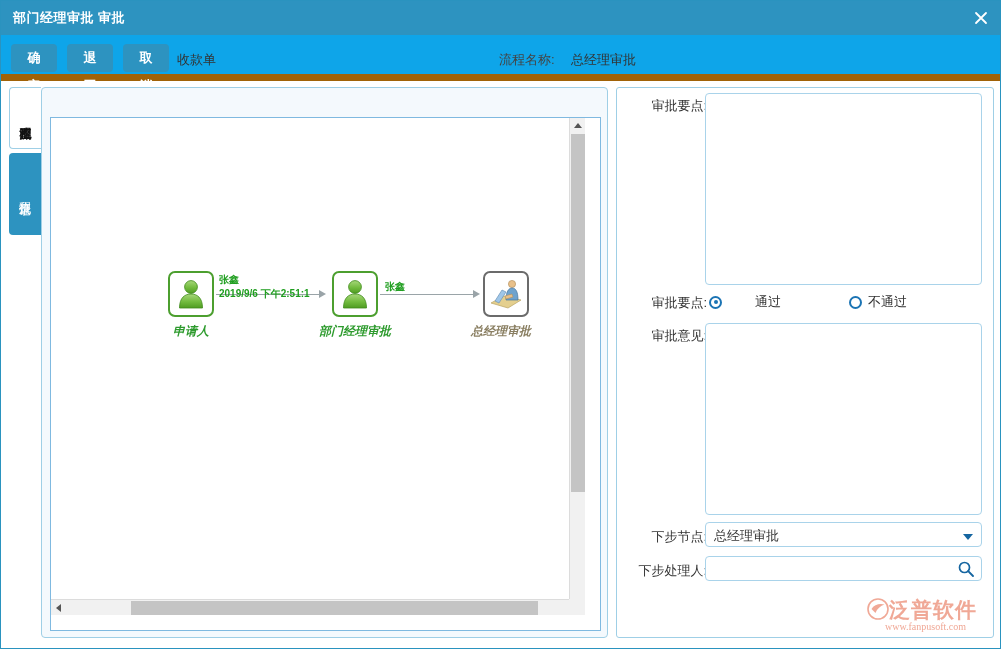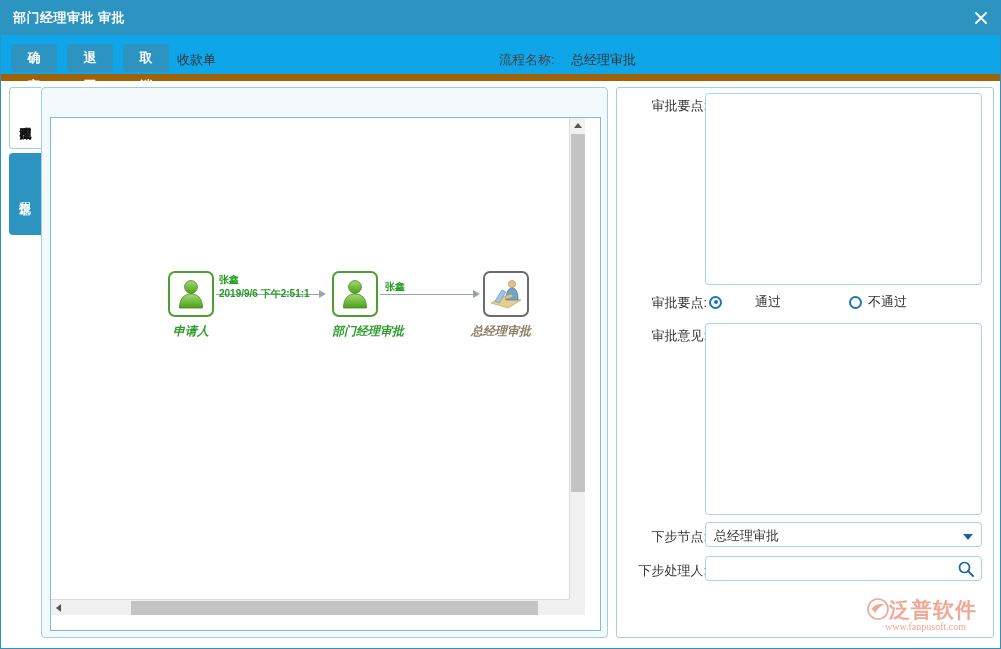--- a/index.html
+++ b/index.html
@@ -409,21 +409,21 @@
         <div class="edge-arrow" style="left:268px; top:172px;"></div>
         <div class="edge-label" style="left:168px; top:155px;">张鑫</div>
         <div class="edge-label" style="left:168px; top:169px;">2019/9/6 下午2:51:1</div>
 
         <div class="node green" style="left:281px; top:153px;">
           <svg width="34" height="34" viewBox="0 0 34 34" aria-hidden="true">
             <circle cx="17" cy="10" r="6.4" fill="url(#gA)" stroke="#3f8c1b" stroke-width="0.8"></circle>
             <path d="M5.5 31 C5.5 20.5 11 17 17 17 C23 17 28.5 20.5 28.5 31 Z" fill="url(#gA)" stroke="#3f8c1b" stroke-width="0.8"></path>
           </svg>
         </div>
-        <div class="node-caption cap-green" style="left:272px; top:205px; width:90px;">部门经理审批</div>
+        <div class="node-caption cap-green" style="left:259px; top:205px; width:90px;">部门经理审批</div>
 
         <div class="edge-line" style="left:329px; top:176px; width:95px;"></div>
         <div class="edge-arrow" style="left:422px; top:172px;"></div>
         <div class="edge-label" style="left:334px; top:162px;">张鑫</div>
 
         <div class="node gray" style="left:432px; top:153px;">
           <svg width="36" height="36" viewBox="0 0 36 36" aria-hidden="true">
             <polygon points="3,27 16,20 33,24 20,32" fill="#e4cf8e" stroke="#b9a362" stroke-width="0.7"></polygon>
             <path d="M7 25 L14 14 L18 16 L11 27 Z" fill="#9fc6e8" stroke="#6b94b8" stroke-width="0.7"></path>
             <circle cx="24" cy="8" r="3.6" fill="#e8c08a" stroke="#b08a52" stroke-width="0.6"></circle>

